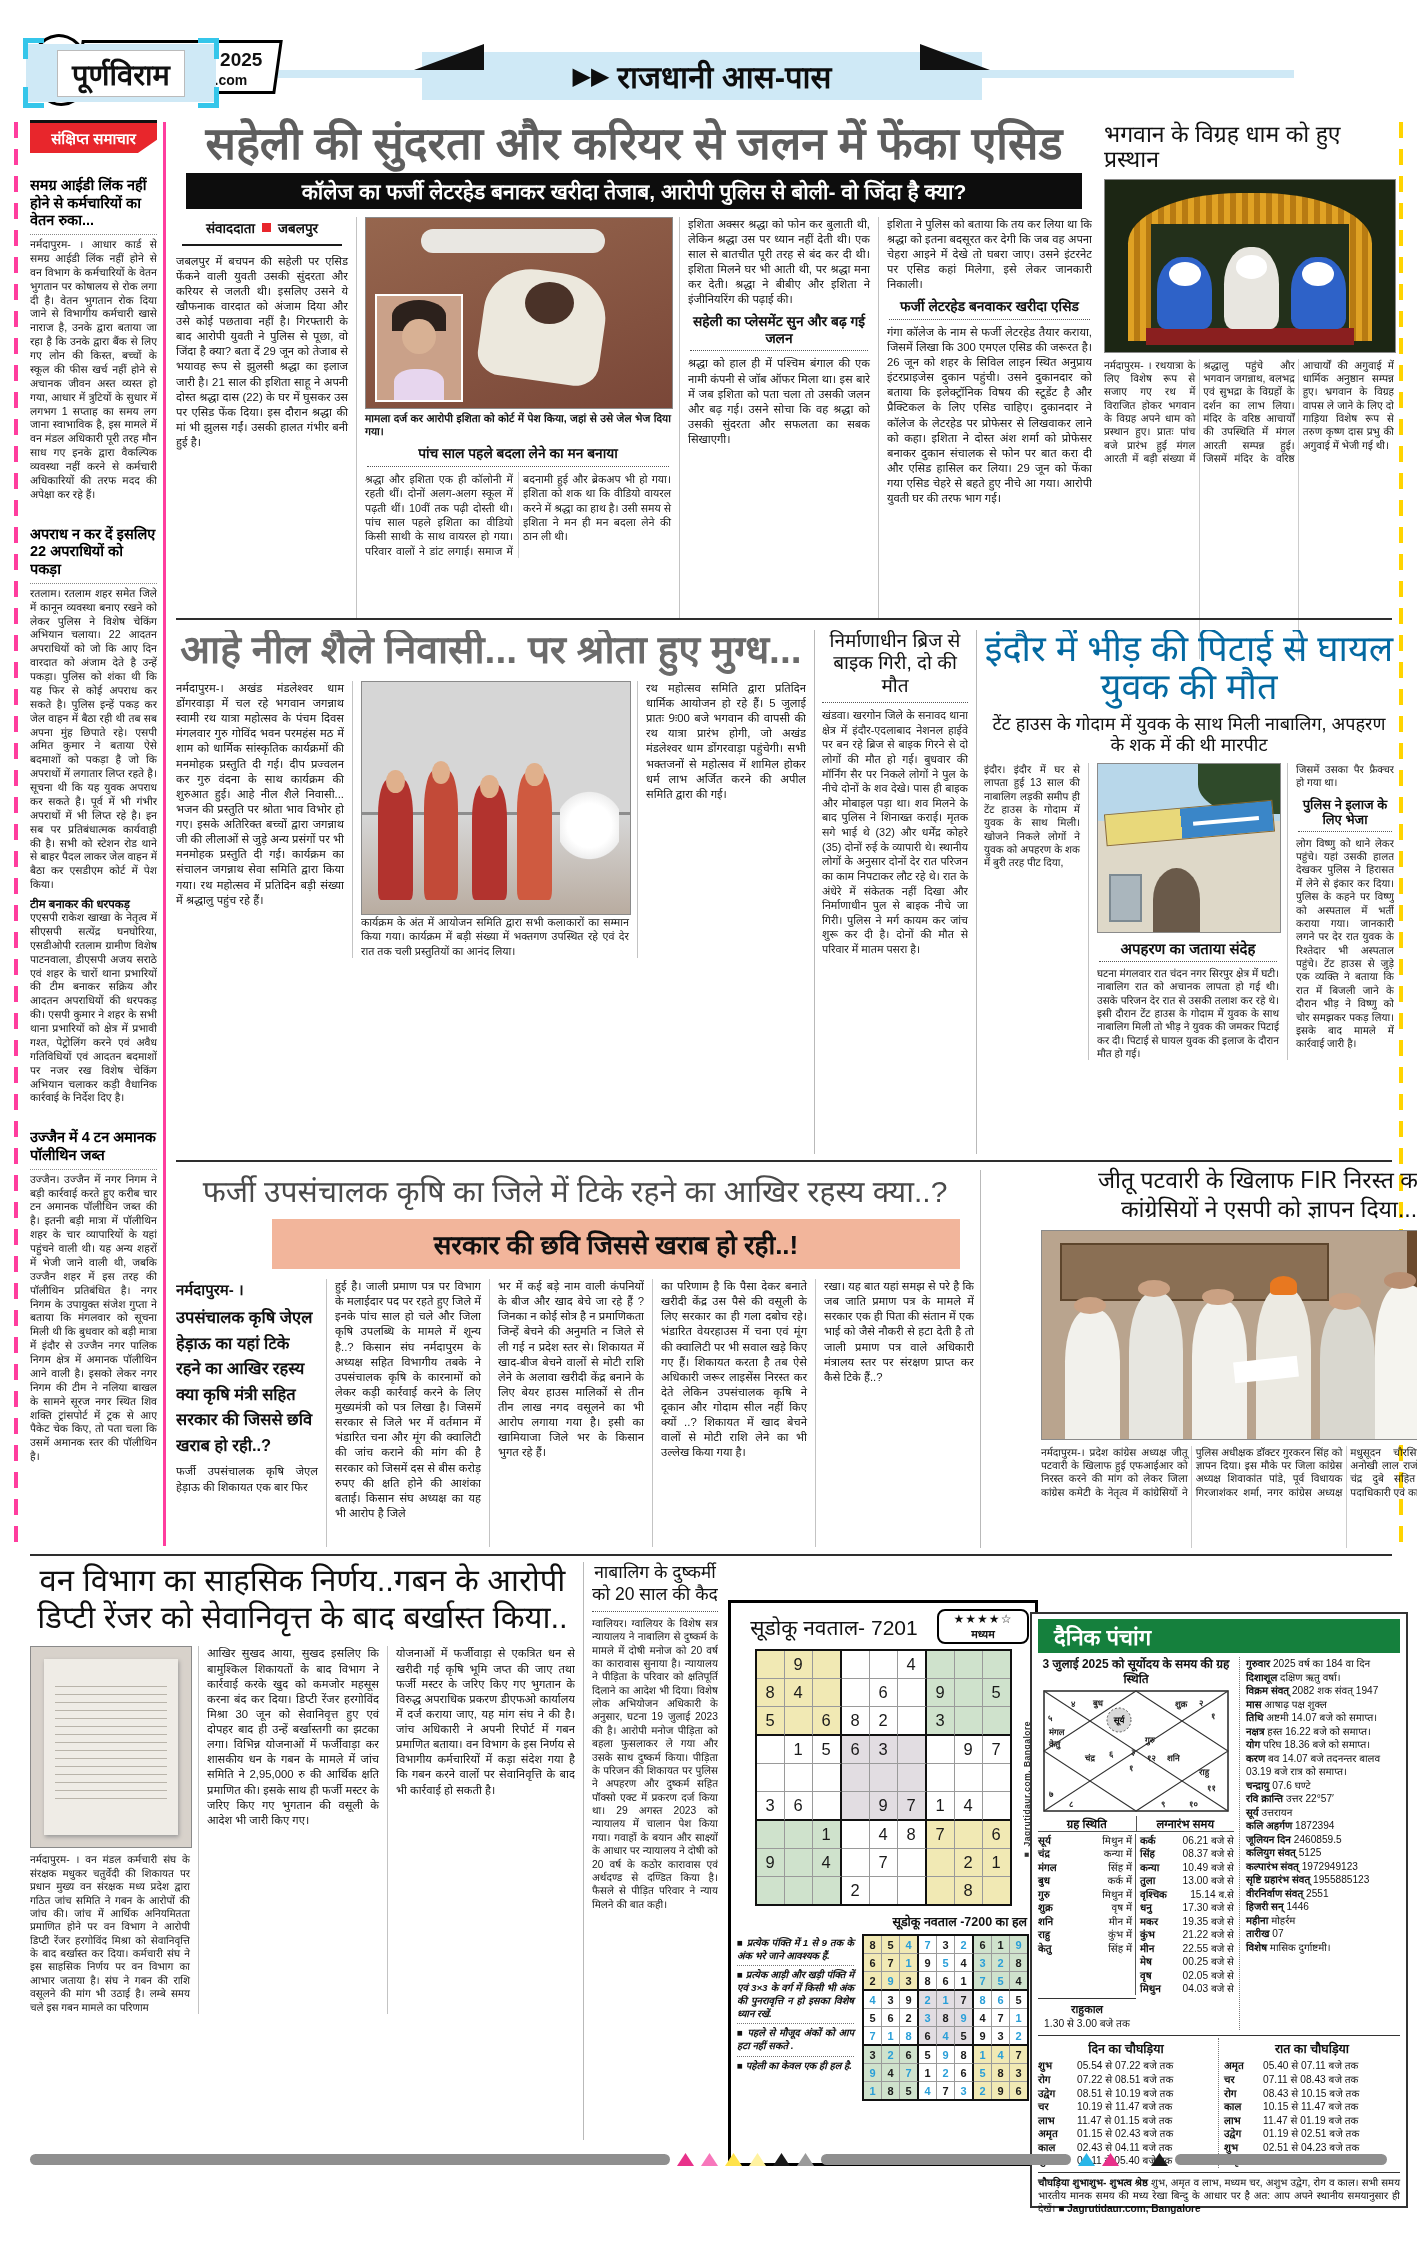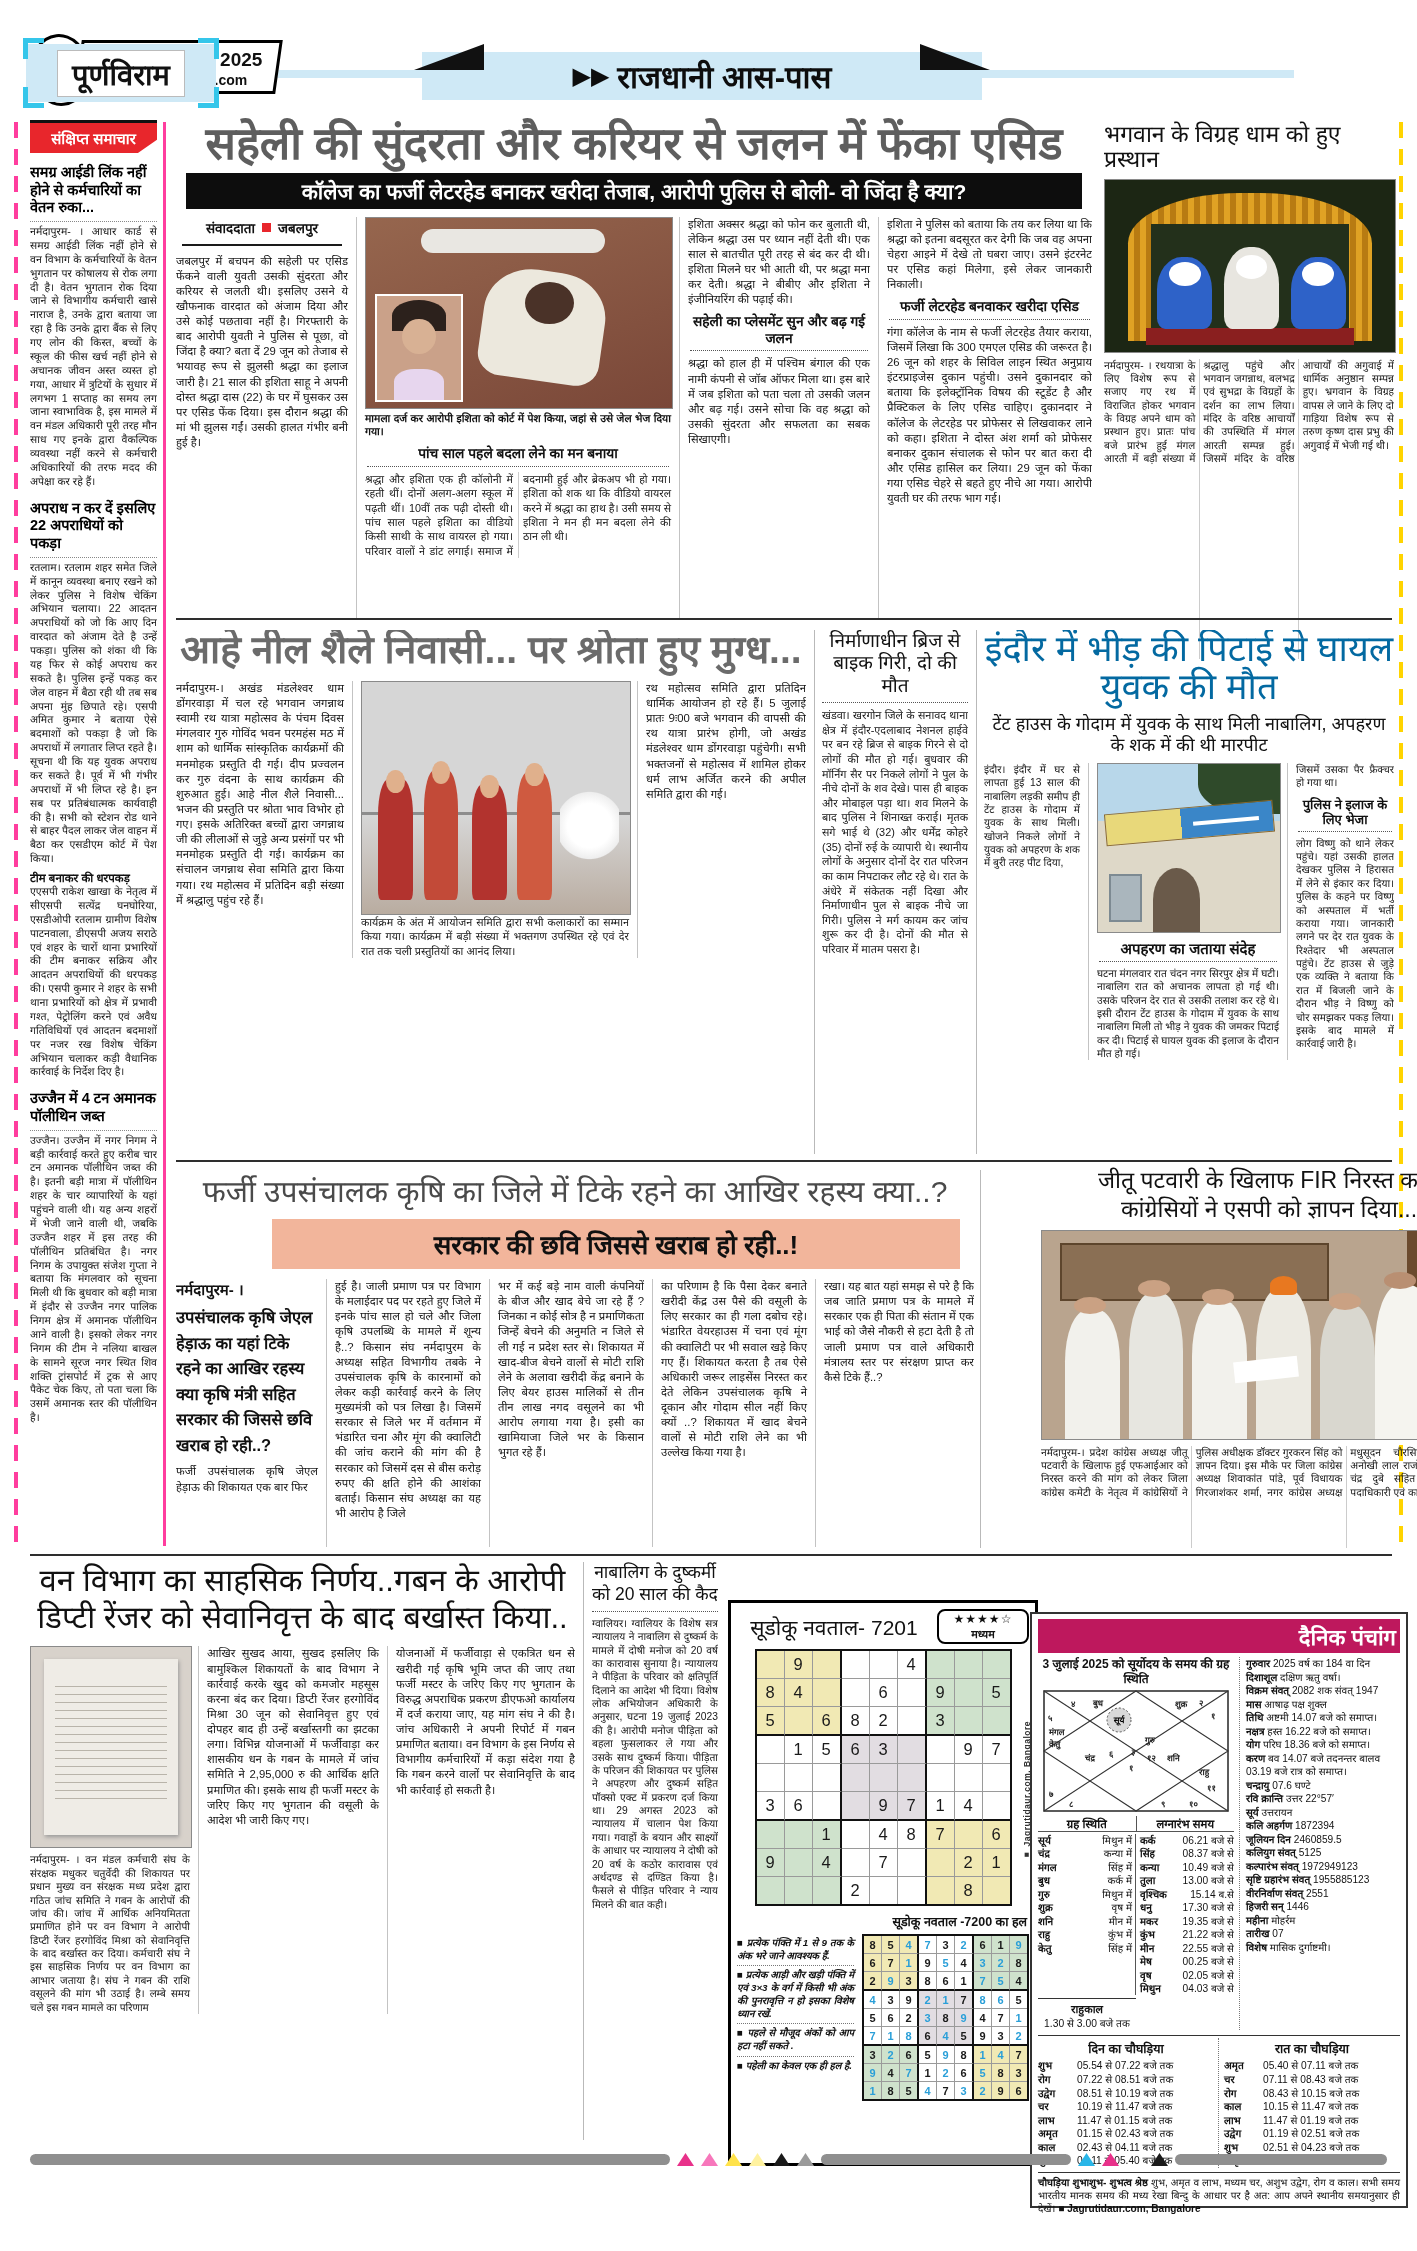--- a/index.html
+++ b/index.html
@@ -28,21 +28,21 @@
   .masthead{background:#cfe9f6;display:flex;align-items:center;justify-content:center;position:relative}
   .masthead .inner{background:#fff;border:1px solid #bbb;padding:3px 14px;font-size:29px;font-weight:bold}
   .corner{position:absolute;width:16px;height:16px;border:0 solid #35c6ea}
   .c-tl{left:-3px;top:-6px;border-left-width:5px;border-top-width:5px}
   .c-tr{right:-3px;top:-6px;border-right-width:5px;border-top-width:5px}
   .c-bl{left:-3px;bottom:-6px;border-left-width:5px;border-bottom-width:5px}
   .c-br{right:-3px;bottom:-6px;border-right-width:5px;border-bottom-width:5px}
   
   .badge{background:#e8262c;color:#fff;font-weight:bold;font-size:15px;text-align:center;padding:5px 4px;
          border-top:3px solid #111;clip-path:polygon(0 0,100% 0,100% 60%,85% 100%,0 100%)}
-  .brief-title{font-weight:bold;font-size:14.5px;line-height:1.22;margin:11px 0 3px;border-bottom:1.5px dotted #888;padding-bottom:4px;color:#000}
+  .brief-title{font-weight:bold;font-size:14.5px;line-height:1.22;margin:24px 0 3px;border-bottom:1.5px dotted #888;padding-bottom:4px;color:#000}
   .brief-body{font-size:10.6px;line-height:1.31;text-align:justify;color:#161616}
   .brief-sub{font-weight:bold;font-size:11.5px;margin-top:4px}
   
   .h-main{font-size:45px;font-weight:bold;color:#5e5e5e;text-align:center;line-height:1.08}
   .kicker{background:#0d0d0d;color:#fff;font-size:21px;font-weight:bold;text-align:center;padding:4px 6px;margin:4px 10px}
   .h-gray{font-size:39px;font-weight:bold;color:#6b6b6b;text-align:center;line-height:1.05}
   .subhead{font-weight:bold;font-size:13.8px;text-align:center;border-bottom:1.5px dotted #555;padding-bottom:3px;margin:7px 2px 5px;line-height:1.2}
   .byline{display:flex;align-items:center;justify-content:center;gap:7px;font-weight:bold;font-size:13.5px;
           border-bottom:2px solid #1a1a1a;padding-bottom:7px;margin:2px 6px 8px}
   .redsq{width:9px;height:9px;background:#e8262c}
@@ -71,21 +71,21 @@
   .s-cell{width:17px;height:17px;font-size:11px;font-weight:bold;color:#1a1a1a}
   .blue{color:#2a9fd8 !important}
   .sol-title{font-size:12.5px;font-weight:bold;text-align:right;margin:7px 2px 4px}
   .instr{width:118px;font-size:9.8px;font-style:italic;font-weight:bold;line-height:1.3;text-align:justify}
   .instr .it{padding:3px 0}
   .instr .it+.it{border-top:1px dotted #777}
   .vcredit{position:absolute;right:3px;top:118px;writing-mode:vertical-rl;transform:rotate(180deg);
            font-size:8.5px;font-weight:bold;color:#333;letter-spacing:.5px}
   
   .pan-box{border:2px solid #333;background:#fff;padding:5px 6px}
-  .pan-title{background:#be185d;color:#fff;font-size:22px;font-weight:bold;text-align:right;padding:2px 4px;margin-bottom:4px}
+  .pan-title{background:#15803d;color:#fff;font-size:22px;font-weight:bold;text-align:left;padding:2px 16px;margin-bottom:4px}
   .pan-sub{font-size:12px;font-weight:bold;text-align:center;line-height:1.25;margin-bottom:3px}
   .kundali{position:relative;width:186px;height:122px;margin:0 auto 4px}
   .kl{position:absolute;font-size:8.5px;font-weight:bold;color:#222;white-space:nowrap}
   .mini-head{display:flex;font-size:11.5px;font-weight:bold;border-bottom:1px solid #555;margin-bottom:2px}
   .mini-row{display:flex;justify-content:space-between;font-size:10.2px;line-height:1.32}
   .mini-row b{font-weight:bold}
   .rahu{border-top:1.5px solid #333;margin-top:3px;padding-top:2px;text-align:center}
   .rahu .t{font-size:11px;font-weight:bold}
   .rahu .v{font-size:10.3px}
   .info-line{font-size:10.15px;line-height:1.33;text-align:left}

